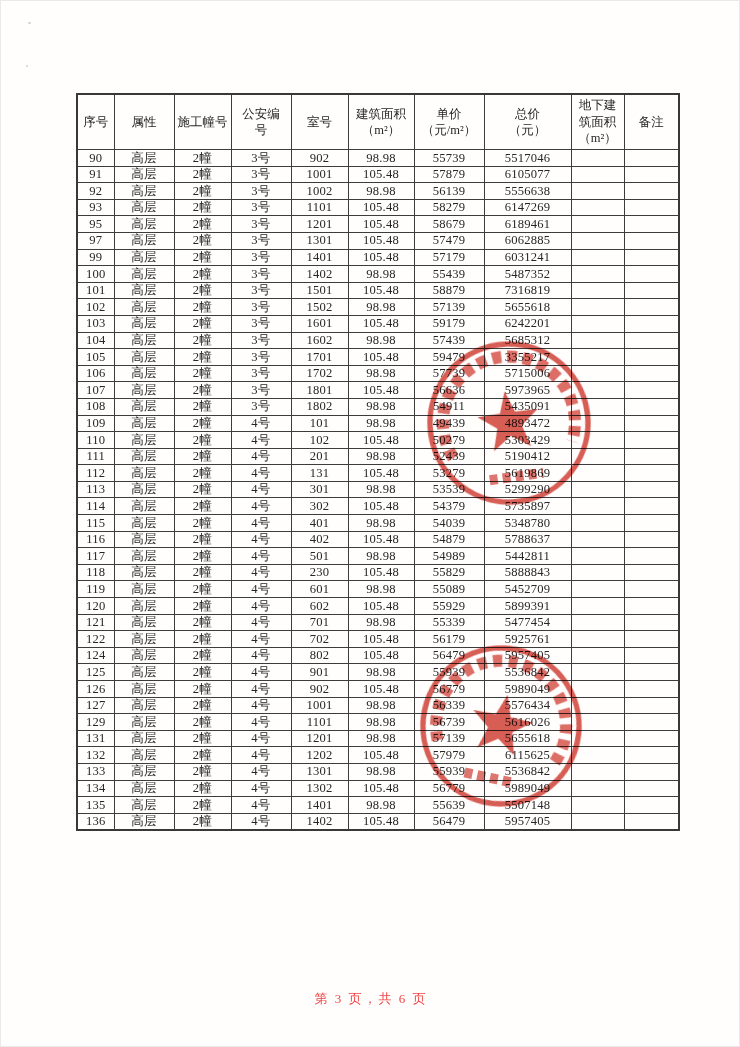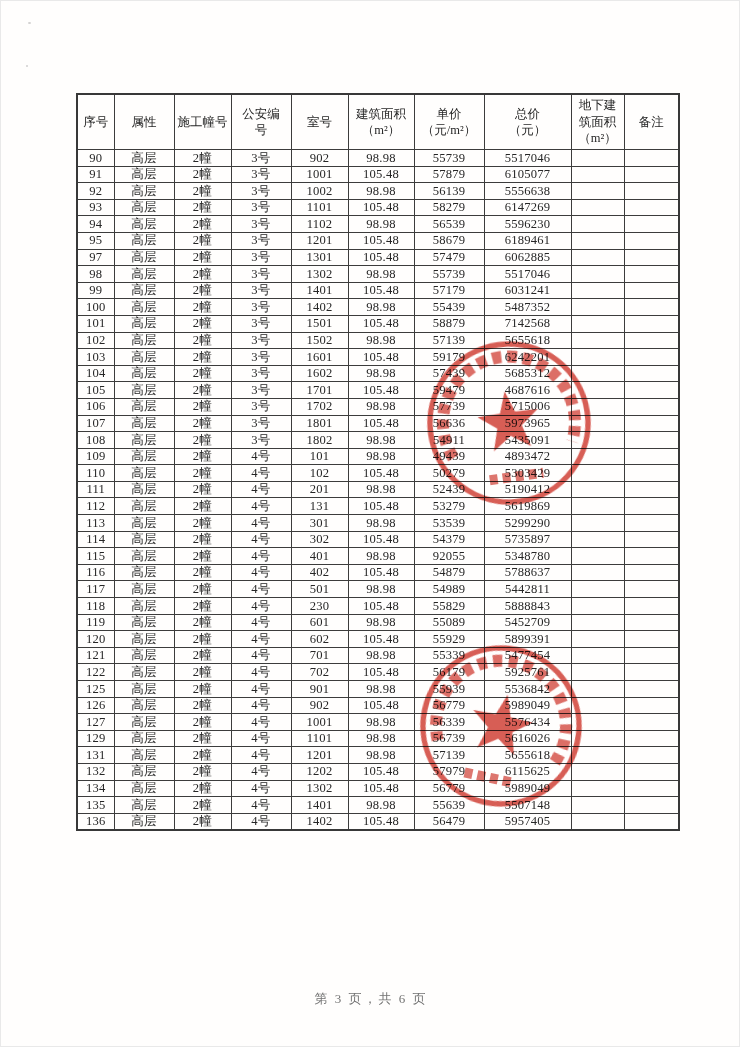--- a/index.html
+++ b/index.html
@@ -57,21 +57,21 @@
   }
   .stamp-1 { left: 420px; top: 334px; transform: rotate(-8deg); }
   .stamp-2 { left: 412px; top: 637px; transform: rotate(12deg); }
 
   .page-footer {
     position: absolute;
     left: 0; top: 989px; width: 740px;
     text-align: center;
     font-size: 13px;
     letter-spacing: 2px;
-    color: #737373;
+    color: #ef4444;
   }
 </style>
 </head>
 <body>
 
 <div class="page">
 
   <div class="scan-speck speck-1"></div>
   <div class="scan-speck speck-2"></div>
 
@@ -151,32 +151,20 @@
           <td>2幢</td>
           <td>3号</td>
           <td>1101</td>
           <td>105.48</td>
           <td>58279</td>
           <td>6147269</td>
           <td></td>
           <td></td>
         </tr>
         <tr>
-          <td>94</td>
-          <td>高层</td>
-          <td>2幢</td>
-          <td>3号</td>
-          <td>1102</td>
-          <td>98.98</td>
-          <td>56539</td>
-          <td>5596230</td>
-          <td></td>
-          <td></td>
-        </tr>
-        <tr>
           <td>95</td>
           <td>高层</td>
           <td>2幢</td>
           <td>3号</td>
           <td>1201</td>
           <td>105.48</td>
           <td>58679</td>
           <td>6189461</td>
           <td></td>
           <td></td>
@@ -187,32 +175,20 @@
           <td>2幢</td>
           <td>3号</td>
           <td>1301</td>
           <td>105.48</td>
           <td>57479</td>
           <td>6062885</td>
           <td></td>
           <td></td>
         </tr>
         <tr>
-          <td>98</td>
-          <td>高层</td>
-          <td>2幢</td>
-          <td>3号</td>
-          <td>1302</td>
-          <td>98.98</td>
-          <td>55739</td>
-          <td>5517046</td>
-          <td></td>
-          <td></td>
-        </tr>
-        <tr>
           <td>99</td>
           <td>高层</td>
           <td>2幢</td>
           <td>3号</td>
           <td>1401</td>
           <td>105.48</td>
           <td>57179</td>
           <td>6031241</td>
           <td></td>
           <td></td>
@@ -230,21 +206,21 @@
           <td></td>
         </tr>
         <tr>
           <td>101</td>
           <td>高层</td>
           <td>2幢</td>
           <td>3号</td>
           <td>1501</td>
           <td>105.48</td>
           <td>58879</td>
-          <td>7142568</td>
+          <td>7316819</td>
           <td></td>
           <td></td>
         </tr>
         <tr>
           <td>102</td>
           <td>高层</td>
           <td>2幢</td>
           <td>3号</td>
           <td>1502</td>
           <td>98.98</td>
@@ -278,21 +254,21 @@
           <td></td>
         </tr>
         <tr>
           <td>105</td>
           <td>高层</td>
           <td>2幢</td>
           <td>3号</td>
           <td>1701</td>
           <td>105.48</td>
           <td>59479</td>
-          <td>4687616</td>
+          <td>3355217</td>
           <td></td>
           <td></td>
         </tr>
         <tr>
           <td>106</td>
           <td>高层</td>
           <td>2幢</td>
           <td>3号</td>
           <td>1702</td>
           <td>98.98</td>
@@ -397,21 +373,21 @@
           <td></td>
           <td></td>
         </tr>
         <tr>
           <td>115</td>
           <td>高层</td>
           <td>2幢</td>
           <td>4号</td>
           <td>401</td>
           <td>98.98</td>
-          <td>92055</td>
+          <td>54039</td>
           <td>5348780</td>
           <td></td>
           <td></td>
         </tr>
         <tr>
           <td>116</td>
           <td>高层</td>
           <td>2幢</td>
           <td>4号</td>
           <td>402</td>
@@ -487,20 +463,32 @@
           <td>2幢</td>
           <td>4号</td>
           <td>702</td>
           <td>105.48</td>
           <td>56179</td>
           <td>5925761</td>
           <td></td>
           <td></td>
         </tr>
         <tr>
+          <td>124</td>
+          <td>高层</td>
+          <td>2幢</td>
+          <td>4号</td>
+          <td>802</td>
+          <td>105.48</td>
+          <td>56479</td>
+          <td>5957405</td>
+          <td></td>
+          <td></td>
+        </tr>
+        <tr>
           <td>125</td>
           <td>高层</td>
           <td>2幢</td>
           <td>4号</td>
           <td>901</td>
           <td>98.98</td>
           <td>55939</td>
           <td>5536842</td>
           <td></td>
           <td></td>
@@ -555,20 +543,32 @@
         </tr>
         <tr>
           <td>132</td>
           <td>高层</td>
           <td>2幢</td>
           <td>4号</td>
           <td>1202</td>
           <td>105.48</td>
           <td>57979</td>
           <td>6115625</td>
+          <td></td>
+          <td></td>
+        </tr>
+        <tr>
+          <td>133</td>
+          <td>高层</td>
+          <td>2幢</td>
+          <td>4号</td>
+          <td>1301</td>
+          <td>98.98</td>
+          <td>55939</td>
+          <td>5536842</td>
           <td></td>
           <td></td>
         </tr>
         <tr>
           <td>134</td>
           <td>高层</td>
           <td>2幢</td>
           <td>4号</td>
           <td>1302</td>
           <td>105.48</td>

